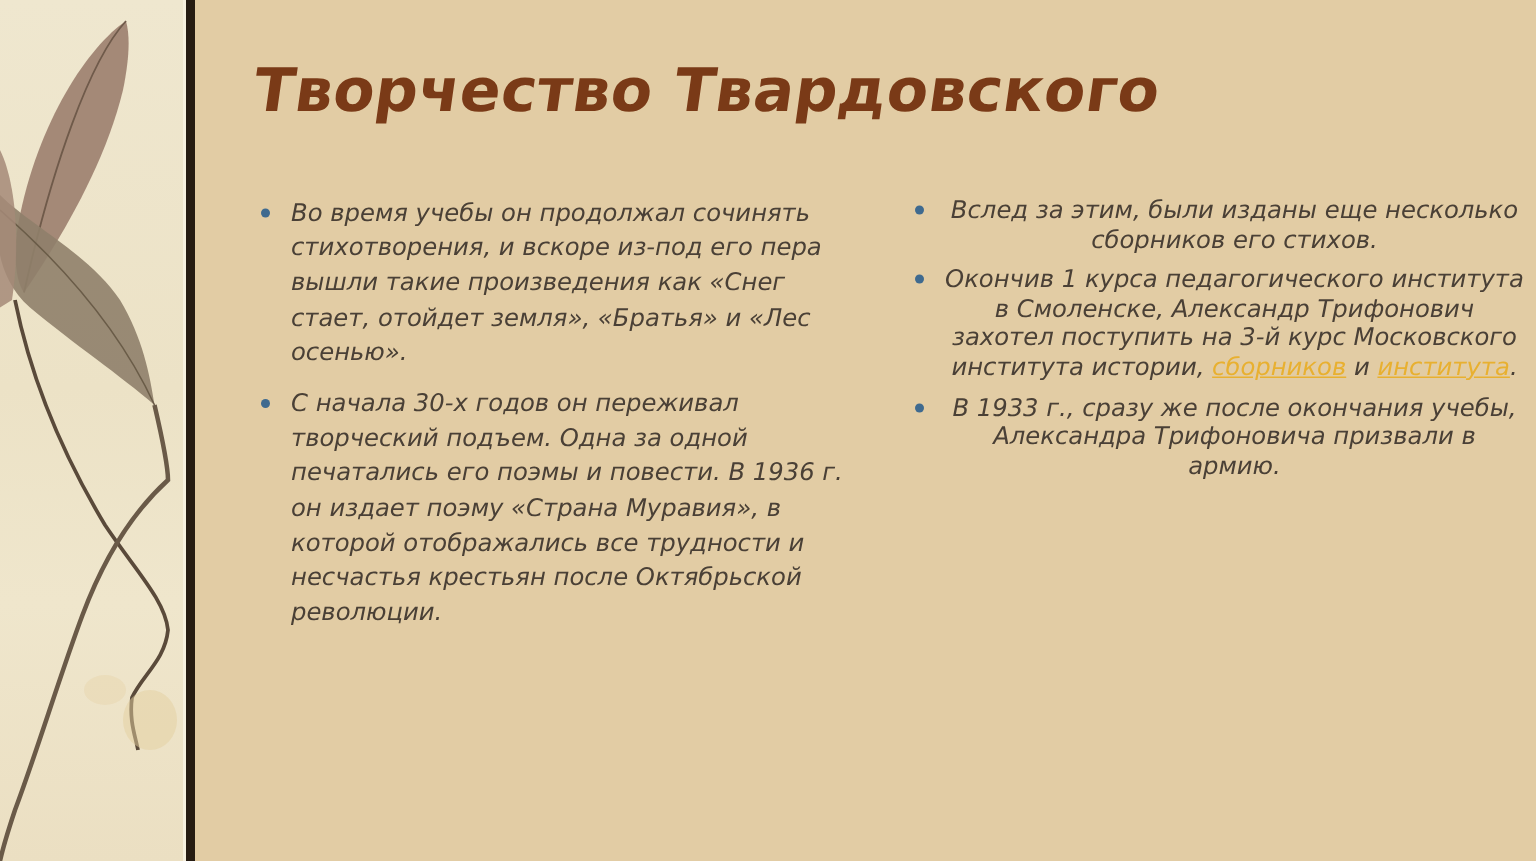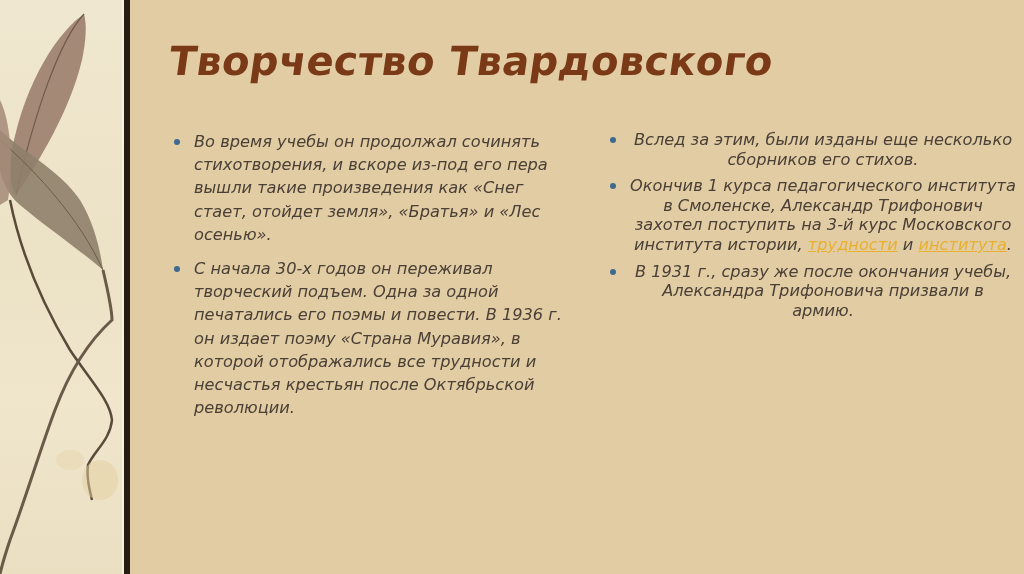--- a/index.html
+++ b/index.html
@@ -86,20 +86,20 @@
 </div>
 
 <div class="col col-right">
   <ul>
     <li>
       <span class="bullet"></span>
       <span>Вслед за этим, были изданы еще несколько сборников его стихов.</span>
     </li>
     <li>
       <span class="bullet"></span>
-      <span>Окончив 1 курса педагогического института в Смоленске, Александр Трифонович захотел поступить на 3-й курс Московского института истории, </span><a class="link">трудности</a><span> и </span><a class="link">института</a><span class="end">.</span>
+      <span>Окончив 1 курса педагогического института в Смоленске, Александр Трифонович захотел поступить на 3-й курс Московского института истории, </span><a class="link">сборников</a><span> и </span><a class="link">института</a><span class="end">.</span>
     </li>
     <li>
       <span class="bullet"></span>
-      <span>В 1931 г., сразу же после окончания учебы, Александра Трифоновича призвали в армию.</span>
+      <span>В 1933 г., сразу же после окончания учебы, Александра Трифоновича призвали в армию.</span>
     </li>
   </ul>
 </div>
 
 </body></html>

